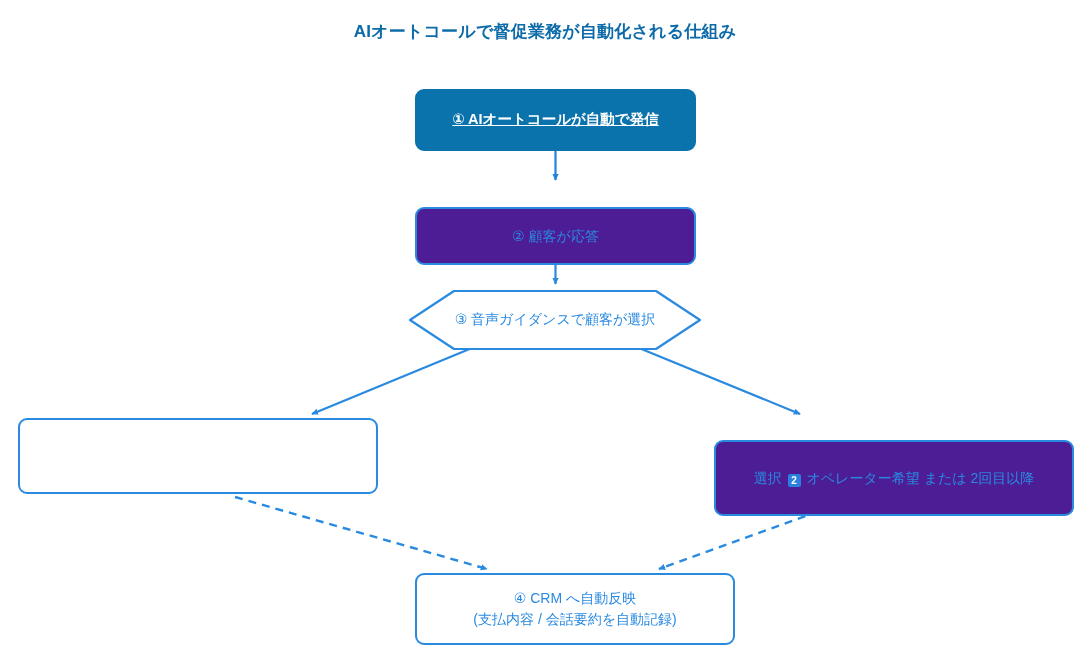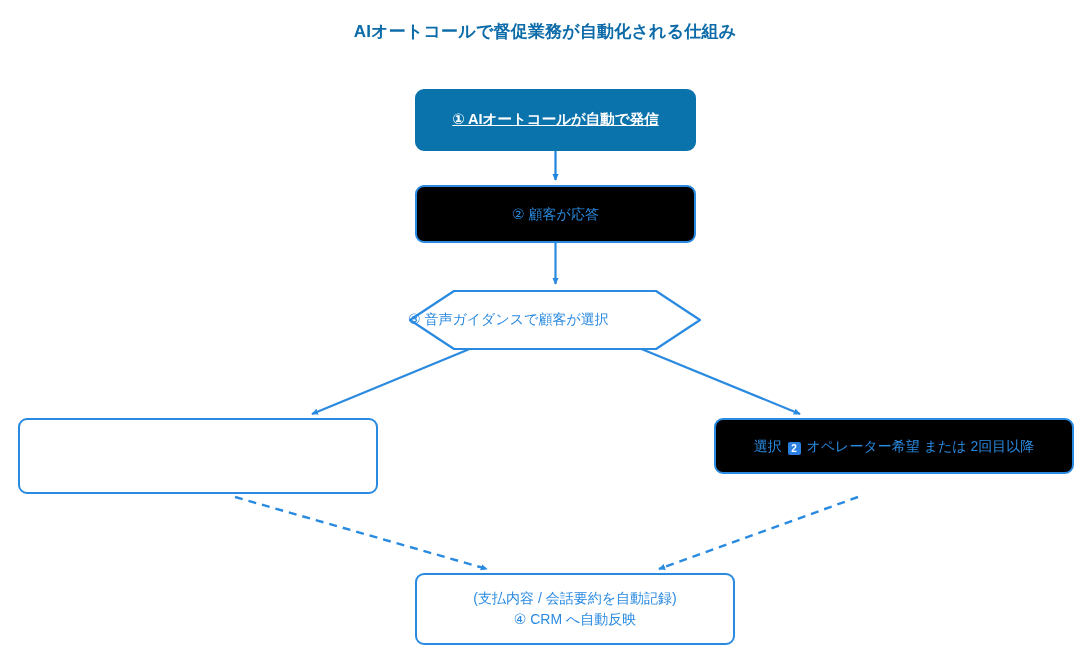--- a/index.html
+++ b/index.html
@@ -72,39 +72,40 @@
 
   .node-filled-dark {
     background: #0b73ab;
     border: 2px solid #0b73ab;
     color: #ffffff;
     font-size: 14.5px;
     font-weight: bold;
   }
 
   .node-filled-light {
-    background: #000000;
+    background: #4c1d95;
     border: 2px solid #2a8ae0;
     color: #2a8ae0;
     font-size: 14px;
+    margin-top: 22px;
   }
 
   .node-outline {
     background: #ffffff;
     border: 2px solid #2a8ae0;
     color: #2a8ae0;
     font-size: 14px;
   }
 
   
   #node-decision {
     position: absolute;
     display: flex;
     align-items: center;
-    justify-content: flex-start;
+    justify-content: center;
   }
   #node-decision .hex-svg {
     position: absolute;
     left: 0; top: 0;
   }
   #node-decision .hex-label {
     position: relative;
     z-index: 2;
     font-size: 14px;
     color: #2a8ae0;
@@ -173,27 +174,27 @@
         <polygon points="2,31 46,2 248,2 292,31 248,60 46,60" fill="#ffffff" stroke="#2a8ae0" stroke-width="2.2" stroke-linejoin="round"></polygon>
       </svg>
       <span class="hex-label">③ 音声ガイダンスで顧客が選択</span>
     </div>
 
     <div class="node node-outline" style="left:18px; top:418px; width:360px; height:76px;">
       <span>
       </span>
     </div>
 
-    <div class="node node-filled-light" style="left:714px; top:418px; width:360px; height:56px;">
+    <div class="node node-filled-light" style="left:714px; top:418px; width:360px; height:76px;">
       <span>
         <span class="node-text">選択 <span class="keycap">2</span> オペレーター希望 または 2回目以降</span>
       </span>
     </div>
 
     <div class="node node-outline" style="left:415px; top:573px; width:320px; height:72px;">
       <span>
+        <span class="node-text">④ CRM へ自動反映</span>
         <span class="node-text">(支払内容 / 会話要約を自動記録)</span>
-        <span class="node-text">④ CRM へ自動反映</span>
       </span>
     </div>
 
   </div>
 </div>
 
 </body></html>

